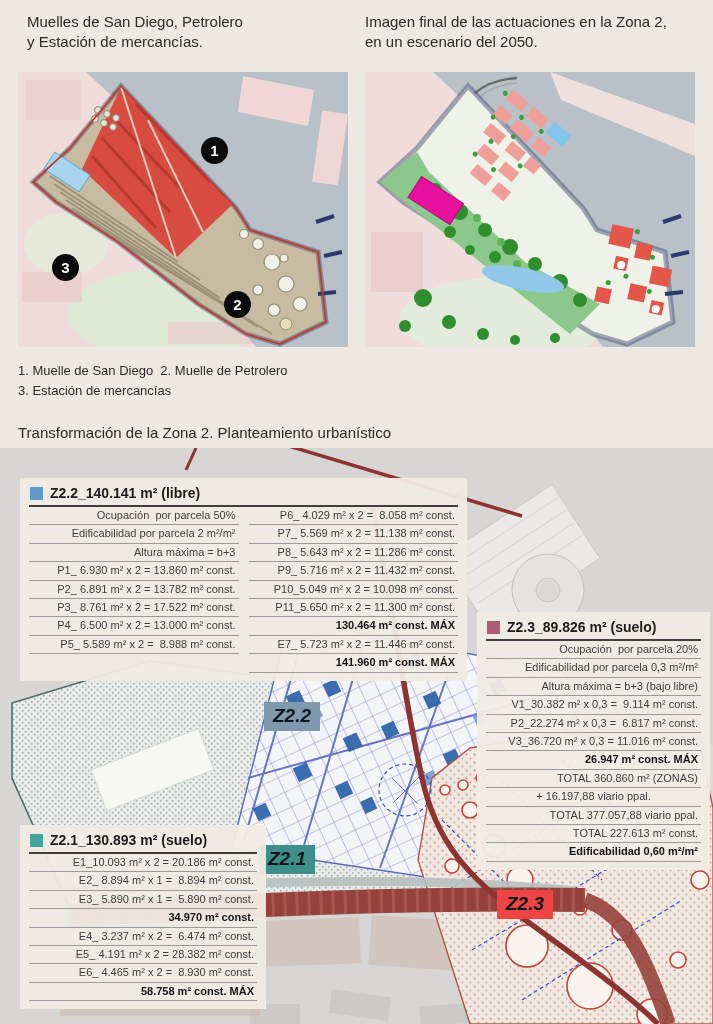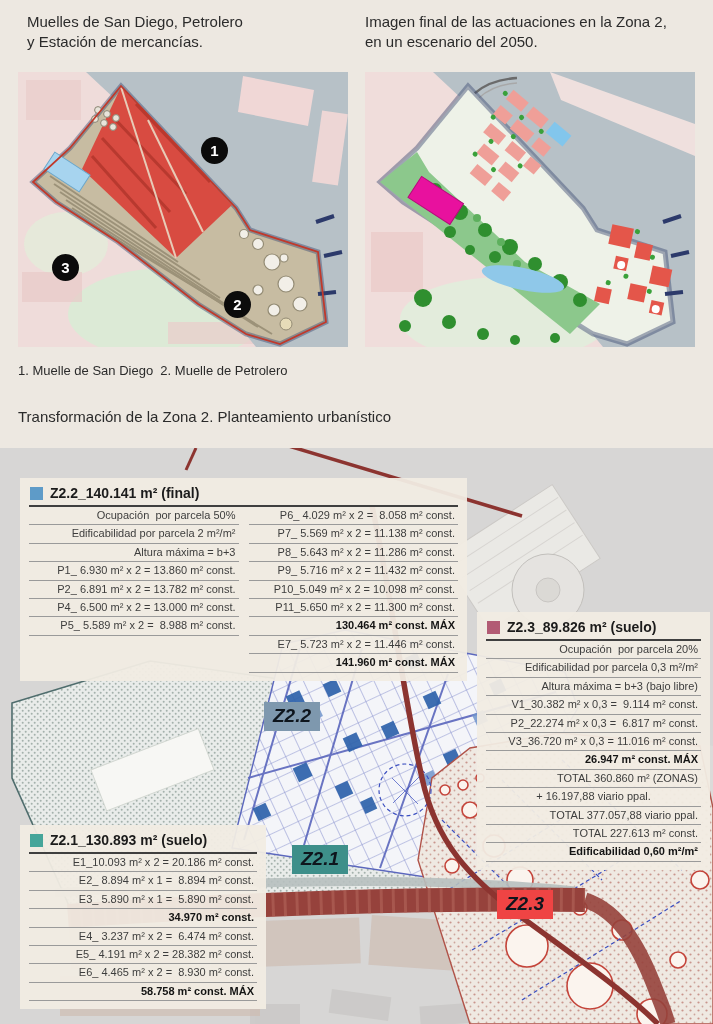--- a/index.html
+++ b/index.html
@@ -201,22 +201,23 @@
   <g stroke="#2c3a6b" stroke-width="4">
     <line x1="298" y1="150" x2="316" y2="144"></line>
         <line x1="306" y1="184" x2="324" y2="180"></line>
     <line x1="300" y1="222" x2="318" y2="220"></line>
   </g>
 </svg>
 </div>
 
 <div class="abs legend" style="left:18px;top:352px;">
   <div style="white-space:pre;margin-top:9px;">1. Muelle de San Diego  2. Muelle de Petrolero</div>
-</div>
-<div class="abs section-title" style="left:18px;top:408px;">Transformación de la Zona 2. Planteamiento urbanístico</div>
+  <div>3. Estación de mercancías</div>
+</div>
+<div class="abs section-title" style="left:18px;top:424px;">Transformación de la Zona 2. Planteamiento urbanístico</div>
 
 <div class="mapbox" style="left:0;top:448px;width:713px;height:576px;">
 <svg width="713" height="576" viewBox="0 0 713 576">
   <defs>
     <pattern id="dotsTeal" width="6" height="6" patternUnits="userSpaceOnUse">
       <rect width="6" height="6" fill="#e9ecea"></rect>
       <circle cx="1.7" cy="1.7" r="1" fill="#a4b1ac"></circle>
           <circle cx="4.7" cy="4.7" r="1" fill="#a4b1ac"></circle>
     </pattern>
     <pattern id="dotsRed" width="8" height="8" patternUnits="userSpaceOnUse">
@@ -326,35 +327,36 @@
   <path d="M68,468 C230,456 420,450 585,452" stroke="#96423c" stroke-width="24" fill="none"></path>
   <path d="M68,468 C230,456 420,450 585,452" stroke="#b86c60" stroke-width="24" fill="none" stroke-dasharray="3 9" opacity=".5"></path>
   <path d="M585,452 C622,464 642,505 657,545 C663,560 666,568 668,576" stroke="#96423c" stroke-width="15" fill="none" opacity=".9"></path>
   <path d="M372,58 C392,150 402,240 422,330 C436,395 470,430 520,468 C560,498 622,540 658,576" stroke="#8c3430" stroke-width="5.5" fill="none"></path>
   <path d="M282,-4 L522,68" stroke="#8c3430" stroke-width="3.5"></path>
   <path d="M196,0 L186,22" stroke="#8c3430" stroke-width="3"></path>
 </svg>
 </div>
 
 <div class="tag" style="left: 264px; top: 702px; background: rgb(126, 152, 174);">Z2.2</div>
-<div class="tag" style="left: 259px; top: 845px; background: rgb(62, 143, 138); margin-left: 33px;">Z2.1</div>
+<div class="tag" style="left: 259px; top: 845px; background: rgb(62, 143, 138);">Z2.1</div>
 <div class="tag" style="left: 497px; top: 890px; background: #ef4444;">Z2.3</div>
 
 <div class="zbox" style="left:20px;top:478px;width:447px;">
   <div class="zhead">
     <span class="swatch" style="background: rgb(94, 155, 200);"></span>
-    <span>Z2.2_140.141 m² (final)</span>
+    <span>Z2.2_140.141 m² (libre)</span>
   </div>
   <div class="cols">
     <div class="col">
         <div class="row">Ocupación  por parcela 50%</div>
         <div class="row">Edificabilidad por parcela 2 m²/m²</div>
         <div class="row">Altura máxima = b+3</div>
         <div class="row">P1_ 6.930 m² x 2 = 13.860 m² const.</div>
         <div class="row">P2_ 6.891 m² x 2 = 13.782 m² const.</div>
+        <div class="row">P3_ 8.761 m² x 2 = 17.522 m² const.</div>
         <div class="row">P4_ 6.500 m² x 2 = 13.000 m² const.</div>
         <div class="row">P5_ 5.589 m² x 2 =  8.988 m² const.</div>
       </div>
     <div class="col">
         <div class="row">P6_ 4.029 m² x 2 =  8.058 m² const.</div>
         <div class="row">P7_ 5.569 m² x 2 = 11.138 m² const.</div>
         <div class="row">P8_ 5.643 m² x 2 = 11.286 m² const.</div>
         <div class="row">P9_ 5.716 m² x 2 = 11.432 m² const.</div>
         <div class="row">P10_5.049 m² x 2 = 10.098 m² const.</div>
         <div class="row">P11_5.650 m² x 2 = 11.300 m² const.</div>

